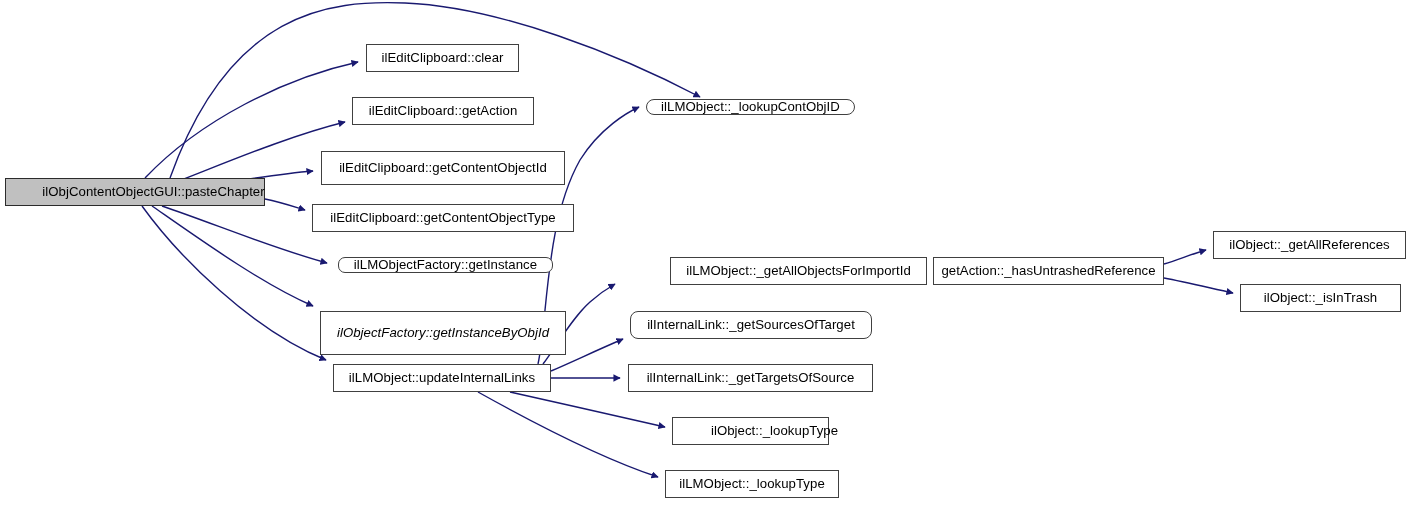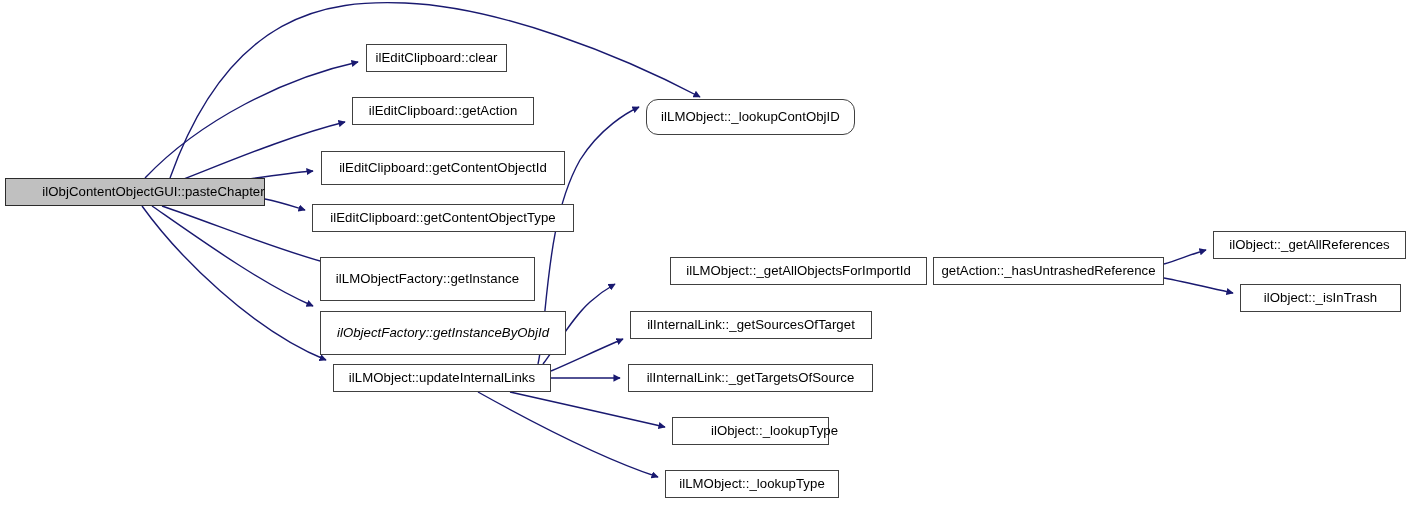--- a/index.html
+++ b/index.html
@@ -78,48 +78,48 @@
         <path d="M 879,271 C 895,271 910,271 926,271" marker-end="url(#arrow)" stroke="#191970"></path>
         <path d="M 1164,264 C 1180,259 1192,254 1206,250" marker-end="url(#arrow)" stroke="#191970"></path>
         <path d="M 1164,278 C 1185,282 1210,288 1233,293" marker-end="url(#arrow)" stroke="#191970"></path>
       </g>
   </svg>
 
   <div id="node-group">
       <div class="node root" style="left: 5px; top: 178px; width: 260px; height: 28px; padding-left: 37px;">
         <span class="node-label">ilObjContentObjectGUI::pasteChapter</span>
       </div>
-      <div class="node" style="left: 366px; top: 44px; width: 141px; height: 28px;">
+      <div class="node" style="left: 366px; top: 44px; width: 153px; height: 28px;">
         <span class="node-label">ilEditClipboard::clear</span>
       </div>
       <div class="node" style="left: 352px; top: 97px; width: 182px; height: 28px;">
         <span class="node-label">ilEditClipboard::getAction</span>
       </div>
       <div class="node" style="left: 321px; top: 151px; width: 244px; height: 34px;">
         <span class="node-label">ilEditClipboard::getContentObjectId</span>
       </div>
       <div class="node" style="left: 312px; top: 204px; width: 262px; height: 28px;">
         <span class="node-label">ilEditClipboard::getContentObjectType</span>
       </div>
-      <div class="node" style="left: 320px; top: 257px; width: 215px; height: 44px;">
+      <div class="node" style="left: 338px; top: 257px; width: 215px; height: 16px; border-radius: 7px;">
         <span class="node-label">ilLMObjectFactory::getInstance</span>
       </div>
       <div class="node" style="left: 320px; top: 311px; width: 246px; height: 44px; font-style: italic;">
         <span class="node-label">ilObjectFactory::getInstanceByObjId</span>
       </div>
       <div class="node" style="left: 333px; top: 364px; width: 218px; height: 28px;">
         <span class="node-label">ilLMObject::updateInternalLinks</span>
       </div>
-      <div class="node" style="left: 646px; top: 99px; width: 209px; height: 36px; border-radius: 12px;">
+      <div class="node" style="left: 646px; top: 99px; width: 209px; height: 16px; border-radius: 12px;">
         <span class="node-label">ilLMObject::_lookupContObjID</span>
       </div>
       <div class="node" style="left: 622px; top: 257px; width: 257px; height: 28px; margin-left: 48px;">
         <span class="node-label">ilLMObject::_getAllObjectsForImportId</span>
       </div>
-      <div class="node" style="left: 630px; top: 311px; width: 242px; height: 28px;">
+      <div class="node" style="left: 630px; top: 311px; width: 242px; height: 28px; border-radius: 8px;">
         <span class="node-label">ilInternalLink::_getSourcesOfTarget</span>
       </div>
       <div class="node" style="left: 628px; top: 364px; width: 245px; height: 28px;">
         <span class="node-label">ilInternalLink::_getTargetsOfSource</span>
       </div>
       <div class="node" style="left: 672px; top: 417px; width: 157px; height: 28px; padding-left: 48px;">
         <span class="node-label">ilObject::_lookupType</span>
       </div>
       <div class="node" style="left: 665px; top: 470px; width: 174px; height: 28px;">
         <span class="node-label">ilLMObject::_lookupType</span>

